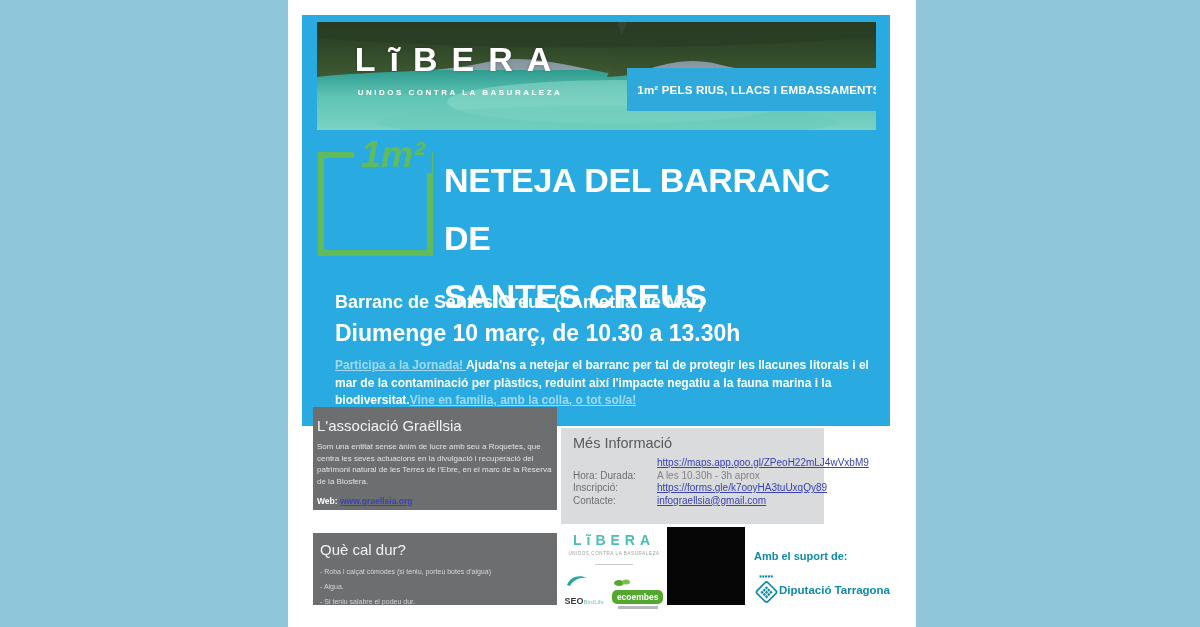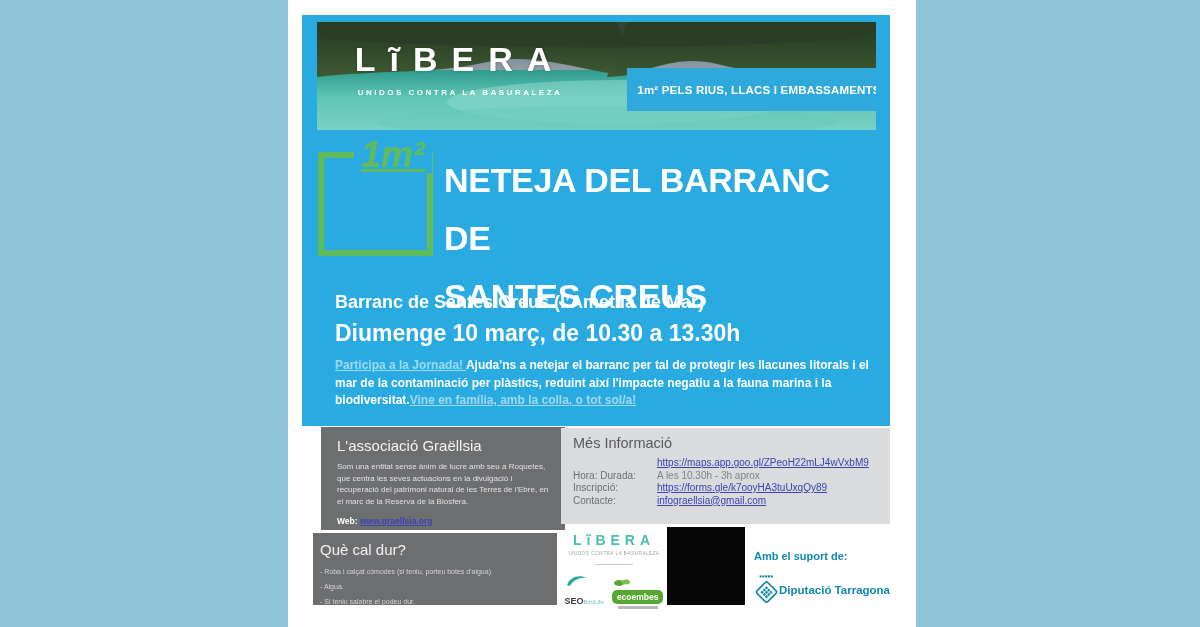--- a/index.html
+++ b/index.html
@@ -18,39 +18,39 @@
   .photo { position:absolute; left:15px; top:7px; width:559px; height:108px; overflow:hidden; }
   .photo svg { display:block; }
   .libera-top { position:absolute; left:18px; top:18px; width:250px; text-align:center; }
   .libera-top .logo { color:#FFFFFF; font-size:34px; font-weight:700; letter-spacing:14px; text-shadow:0 0 3px rgba(0,0,0,.25); }
   .libera-top .tagline { margin-top:9px; color:#FFFFFF; font-size:8px; font-weight:700; letter-spacing:2.5px; }
   .badge { position:absolute; left:310px; top:46px; width:264px; height:43px; background:#2FA8DC; display:flex; align-items:center; justify-content:center; }
   .badge span { color:#FFFFFF; font-size:11.5px; font-weight:700; letter-spacing:.2px; }
 
   
   .sq-icon { position:absolute; left:16px; top:137px; width:115px; height:104px; border:6px solid #62BB5B; }
-  .sq-label { position:absolute; left:52px; top:122px; background:#29ABE2; padding:0 7px; color:#62BB5B; font-size:36px; font-weight:700; font-style:italic; line-height:1;text-decoration:underline; }
+  .sq-label { position:absolute; left:52px; top:122px; background:#29ABE2; padding:0 7px; color:#62BB5B; font-size:36px; font-weight:700; font-style:italic; line-height:1; }
   .title { position:absolute; left:142px; top:136px; width:440px; color:#FFFFFF; font-size:34px; font-weight:800; line-height:58px; letter-spacing:-0.3px; }
 
   
   .loc-line { position:absolute; left:33px; top:277px; color:#FFFFFF; font-size:18px; font-weight:700; }
   .date-line { position:absolute; left:33px; top:305px; color:#FFFFFF; font-size:23px; font-weight:700; }
   .intro { position:absolute; left:33px; top:342px; width:547px; font-size:12px; line-height:17.5px; }
   .intro .light { color:rgba(255,255,255,.55); font-weight:700;text-decoration:underline; }
   .intro .strong { color:#FFFFFF; font-weight:700; }
 
   
   .panel-dark { position:absolute; background:#6D6E70; }
-  .assoc { left:11px; top:412px; width:244px; height:103px; padding:10px 16px;margin-left:8px; }
+  .assoc { left:11px; top:392px; width:244px; height:103px; padding:10px 4px; }
   .assoc h2 { color:#F3F3F4; font-size:15px; font-weight:400; margin-bottom:7px; }
   .assoc p { color:#E2E3E4; font-size:8px; line-height:11.5px; }
   .assoc .web { margin-top:9px; font-size:8.5px; color:#FFFFFF; font-weight:700; }
   .link { color:#3943B4; text-decoration:underline; cursor:pointer; }
 
-  .info { position:absolute; left:259px; top:413px; width:329px; height:96px; background:#D9DBDC; padding:7px 12px; }
+  .info { position:absolute; left:259px; top:413px; width:263px; height:96px; background:#D9DBDC; padding:7px 12px; }
   .info h2 { color:#58595B; font-size:14.5px; font-weight:400; margin-bottom:6px; }
   .info .row { display:flex; font-size:10px; line-height:12.5px; }
   .info .lbl { width:84px; flex:0 0 84px; color:#6D6E71; }
   .info .val { color:#808285; }
 
   .bring { left:11px; top:518px; width:244px; height:72px; padding:8px 7px; }
   .bring h2 { color:#F3F3F4; font-size:15px; font-weight:400; margin-bottom:6px; }
   .bring .item { color:#D5D6D7; font-size:7px; line-height:15px; }
 
   

